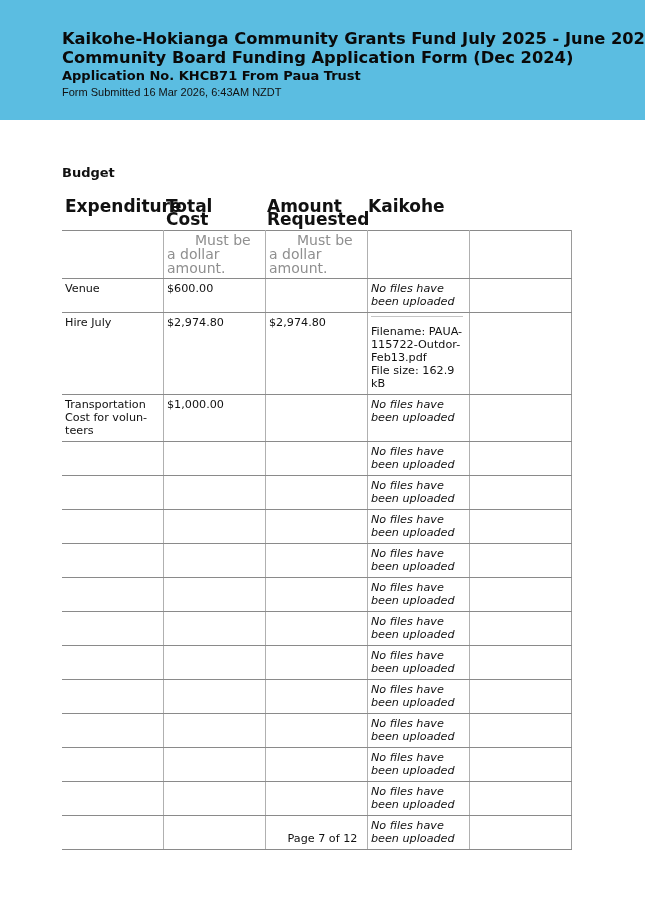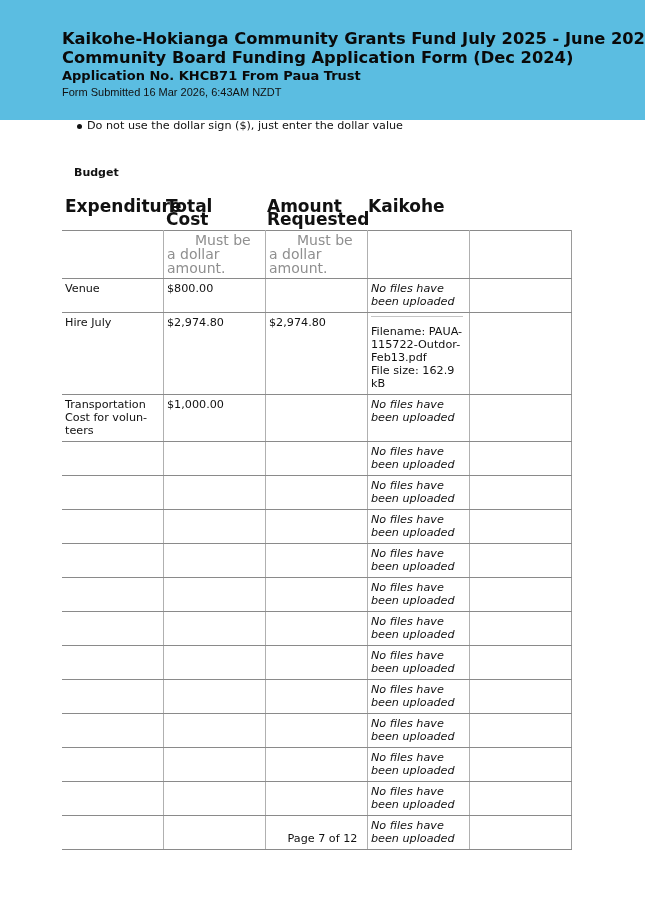--- a/index.html
+++ b/index.html
@@ -71,24 +71,24 @@
       position: absolute;
       left: 0;
       top: 6px;
       width: 5px;
       height: 5px;
       border-radius: 50%;
       background: #111;
     }
     .section-title {
       position: absolute;
-      left: 74px;
+      left: 62px;
       top: 164px;
       font-weight: bold;
-      font-size: 11px;
+      font-size: 13px;
       line-height: 18px;
       margin: 0;
     }
     .col-headers {
       position: absolute;
       left: 62px;
       top: 200px;
       width: 506px;
       height: 30px;
     }
@@ -173,24 +173,20 @@
 <div class="header-band">
   <div class="header-inner">
     <div class="title-line">Kaikohe-Hokianga Community Grants Fund July 2025 - June 2026</div>
     <div class="title-line">Community Board Funding Application Form (Dec 2024)</div>
     <div class="app-line">Application No. KHCB71 From Paua Trust</div>
     <div class="submitted-line">Form Submitted 16 Mar 2026, 6:43AM NZDT</div>
   </div>
 </div>
 
 <ul class="bullets">
-  <li>
-    <span class="dot"></span>
-    <span>Do not use the dollar sign ($), just enter the dollar value</span>
-  </li>
 </ul>
 
 <h2 class="section-title">Budget</h2>
 
 <div class="col-headers">
   <div class="col-header" style="left:3px;">Expenditure</div>
   <div class="col-header" style="left:104px;">Total Cost</div>
   <div class="col-header" style="left:205px; width:80px;">Amount Requested</div>
   <div class="col-header" style="left:306px;">Kaikohe</div>
 </div>
@@ -200,21 +196,21 @@
     <tr class="hint-row">
       <td class="c-exp"></td>
       <td class="c-cost"><span class="hint">Must be a dollar amount.</span></td>
       <td class="c-req"><span class="hint">Must be a dollar amount.</span></td>
       <td class="c-quote"></td>
       <td class="c-extra"></td>
     </tr>
 
     <tr class="r-venue dark-top">
       <td class="c-exp">Venue</td>
-      <td class="c-cost">$800.00</td>
+      <td class="c-cost">$600.00</td>
       <td class="c-req"></td>
       <td class="c-quote no-files">No files have been uploaded</td>
       <td class="c-extra"></td>
     </tr>
 
     <tr class="r-hire">
       <td class="c-exp">Hire July</td>
       <td class="c-cost">$2,974.80</td>
       <td class="c-req">$2,974.80</td>
       <td class="c-quote">

